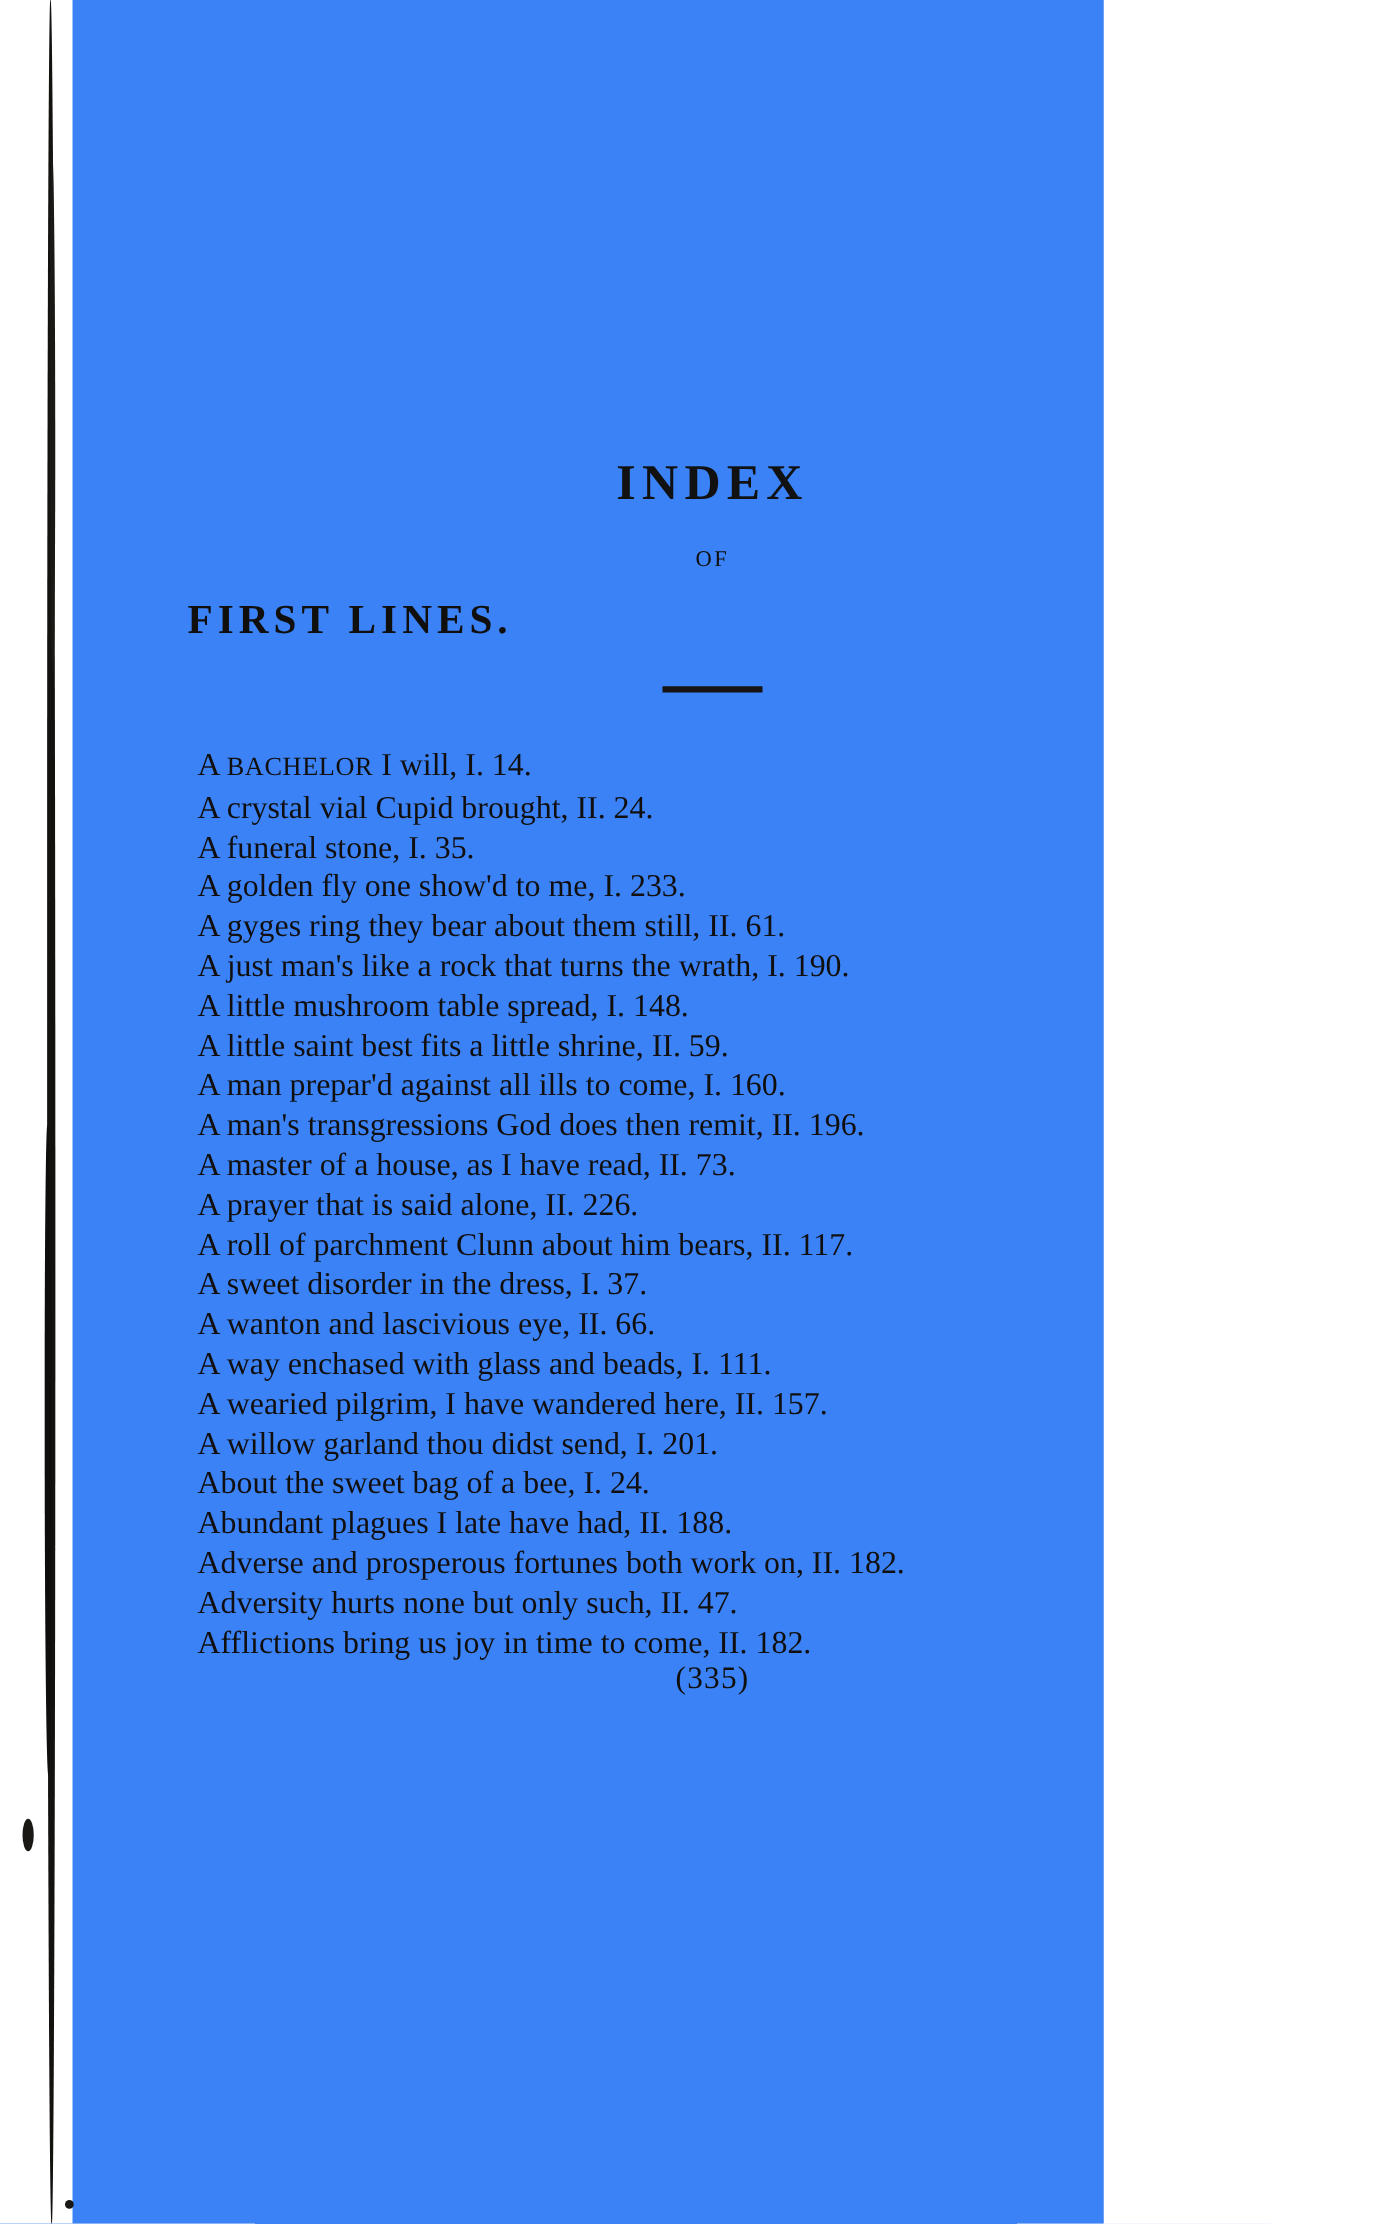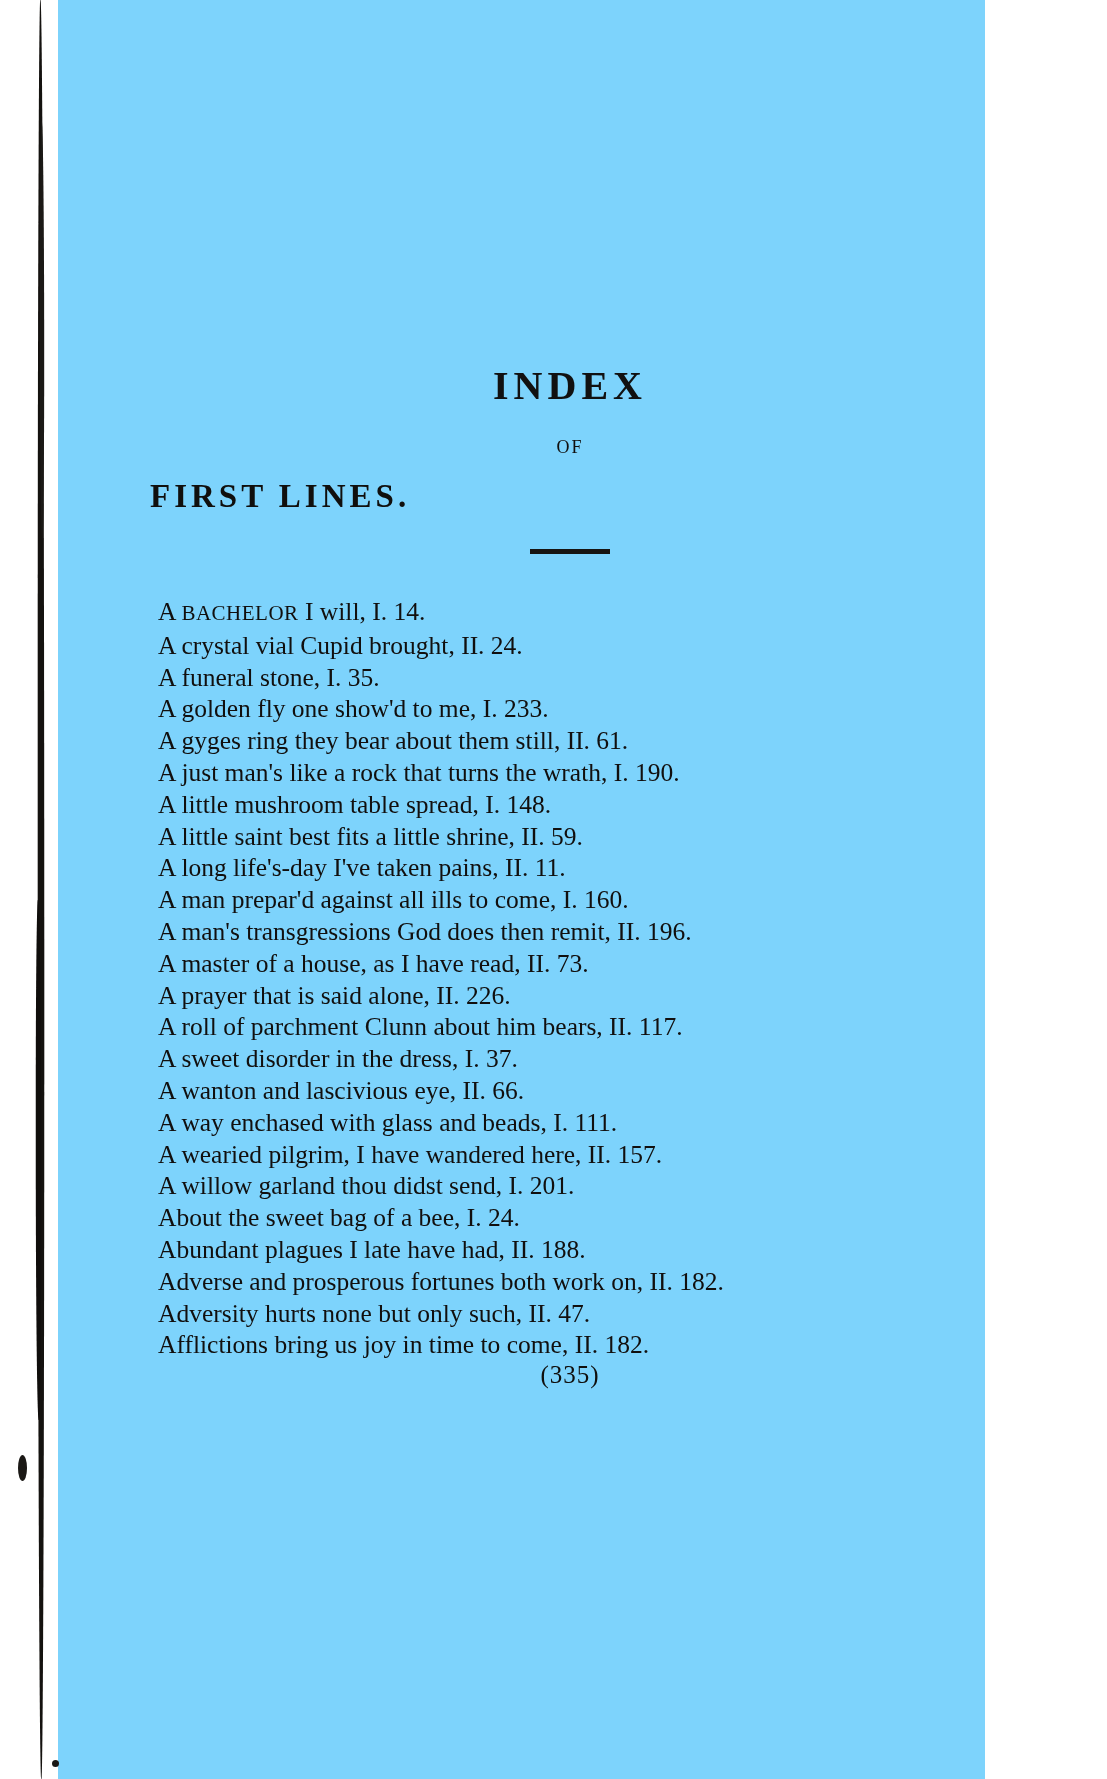--- a/index.html
+++ b/index.html
@@ -2,23 +2,23 @@
 <html><head>
 <meta charset="utf-8">
 <style>
   html, body {
     margin: 0;
     padding: 0;
     background: #ffffff;
   }
   .page {
     position: relative;
-    width: 985px;
+    width: 883px;
     height: 1779px;
-    background: #7dd3fc;
+    background: #3b82f6;
     overflow: hidden;
     font-family: "Liberation Serif", serif;
     color: #100f0d;
   }
   
   .binding {
     position: absolute;
     left: 0;
     top: 0;
     width: 58px;
@@ -138,21 +138,20 @@
 
     <div class="entries">
       <div class="entry"><span class="ital" style="font-style:normal">A </span><span class="sc">BACHELOR</span><span> I will, I. 14.</span></div>
       <div class="entry">A crystal vial Cupid brought, II. 24.</div>
       <div class="entry">A funeral stone, I. 35.</div>
       <div class="entry">A golden fly one show'd to me, I. 233.</div>
       <div class="entry">A gyges ring they bear about them still, II. 61.</div>
       <div class="entry">A just man's like a rock that turns the wrath, I. 190.</div>
       <div class="entry">A little mushroom table spread, I. 148.</div>
       <div class="entry">A little saint best fits a little shrine, II. 59.</div>
-      <div class="entry">A long life's-day I've taken pains, II. 11.</div>
       <div class="entry">A man prepar'd against all ills to come, I. 160.</div>
       <div class="entry">A man's transgressions God does then remit, II. 196.</div>
       <div class="entry">A master of a house, as I have read, II. 73.</div>
       <div class="entry">A prayer that is said alone, II. 226.</div>
       <div class="entry ital">A roll of parchment Clunn about him bears, II. 117.</div>
       <div class="entry">A sweet disorder in the dress, I. 37.</div>
       <div class="entry">A wanton and lascivious eye, II. 66.</div>
       <div class="entry">A way enchased with glass and beads, I. 111.</div>
       <div class="entry">A wearied pilgrim, I have wandered here, II. 157.</div>
       <div class="entry ital">A willow garland thou didst send, I. 201.</div>

